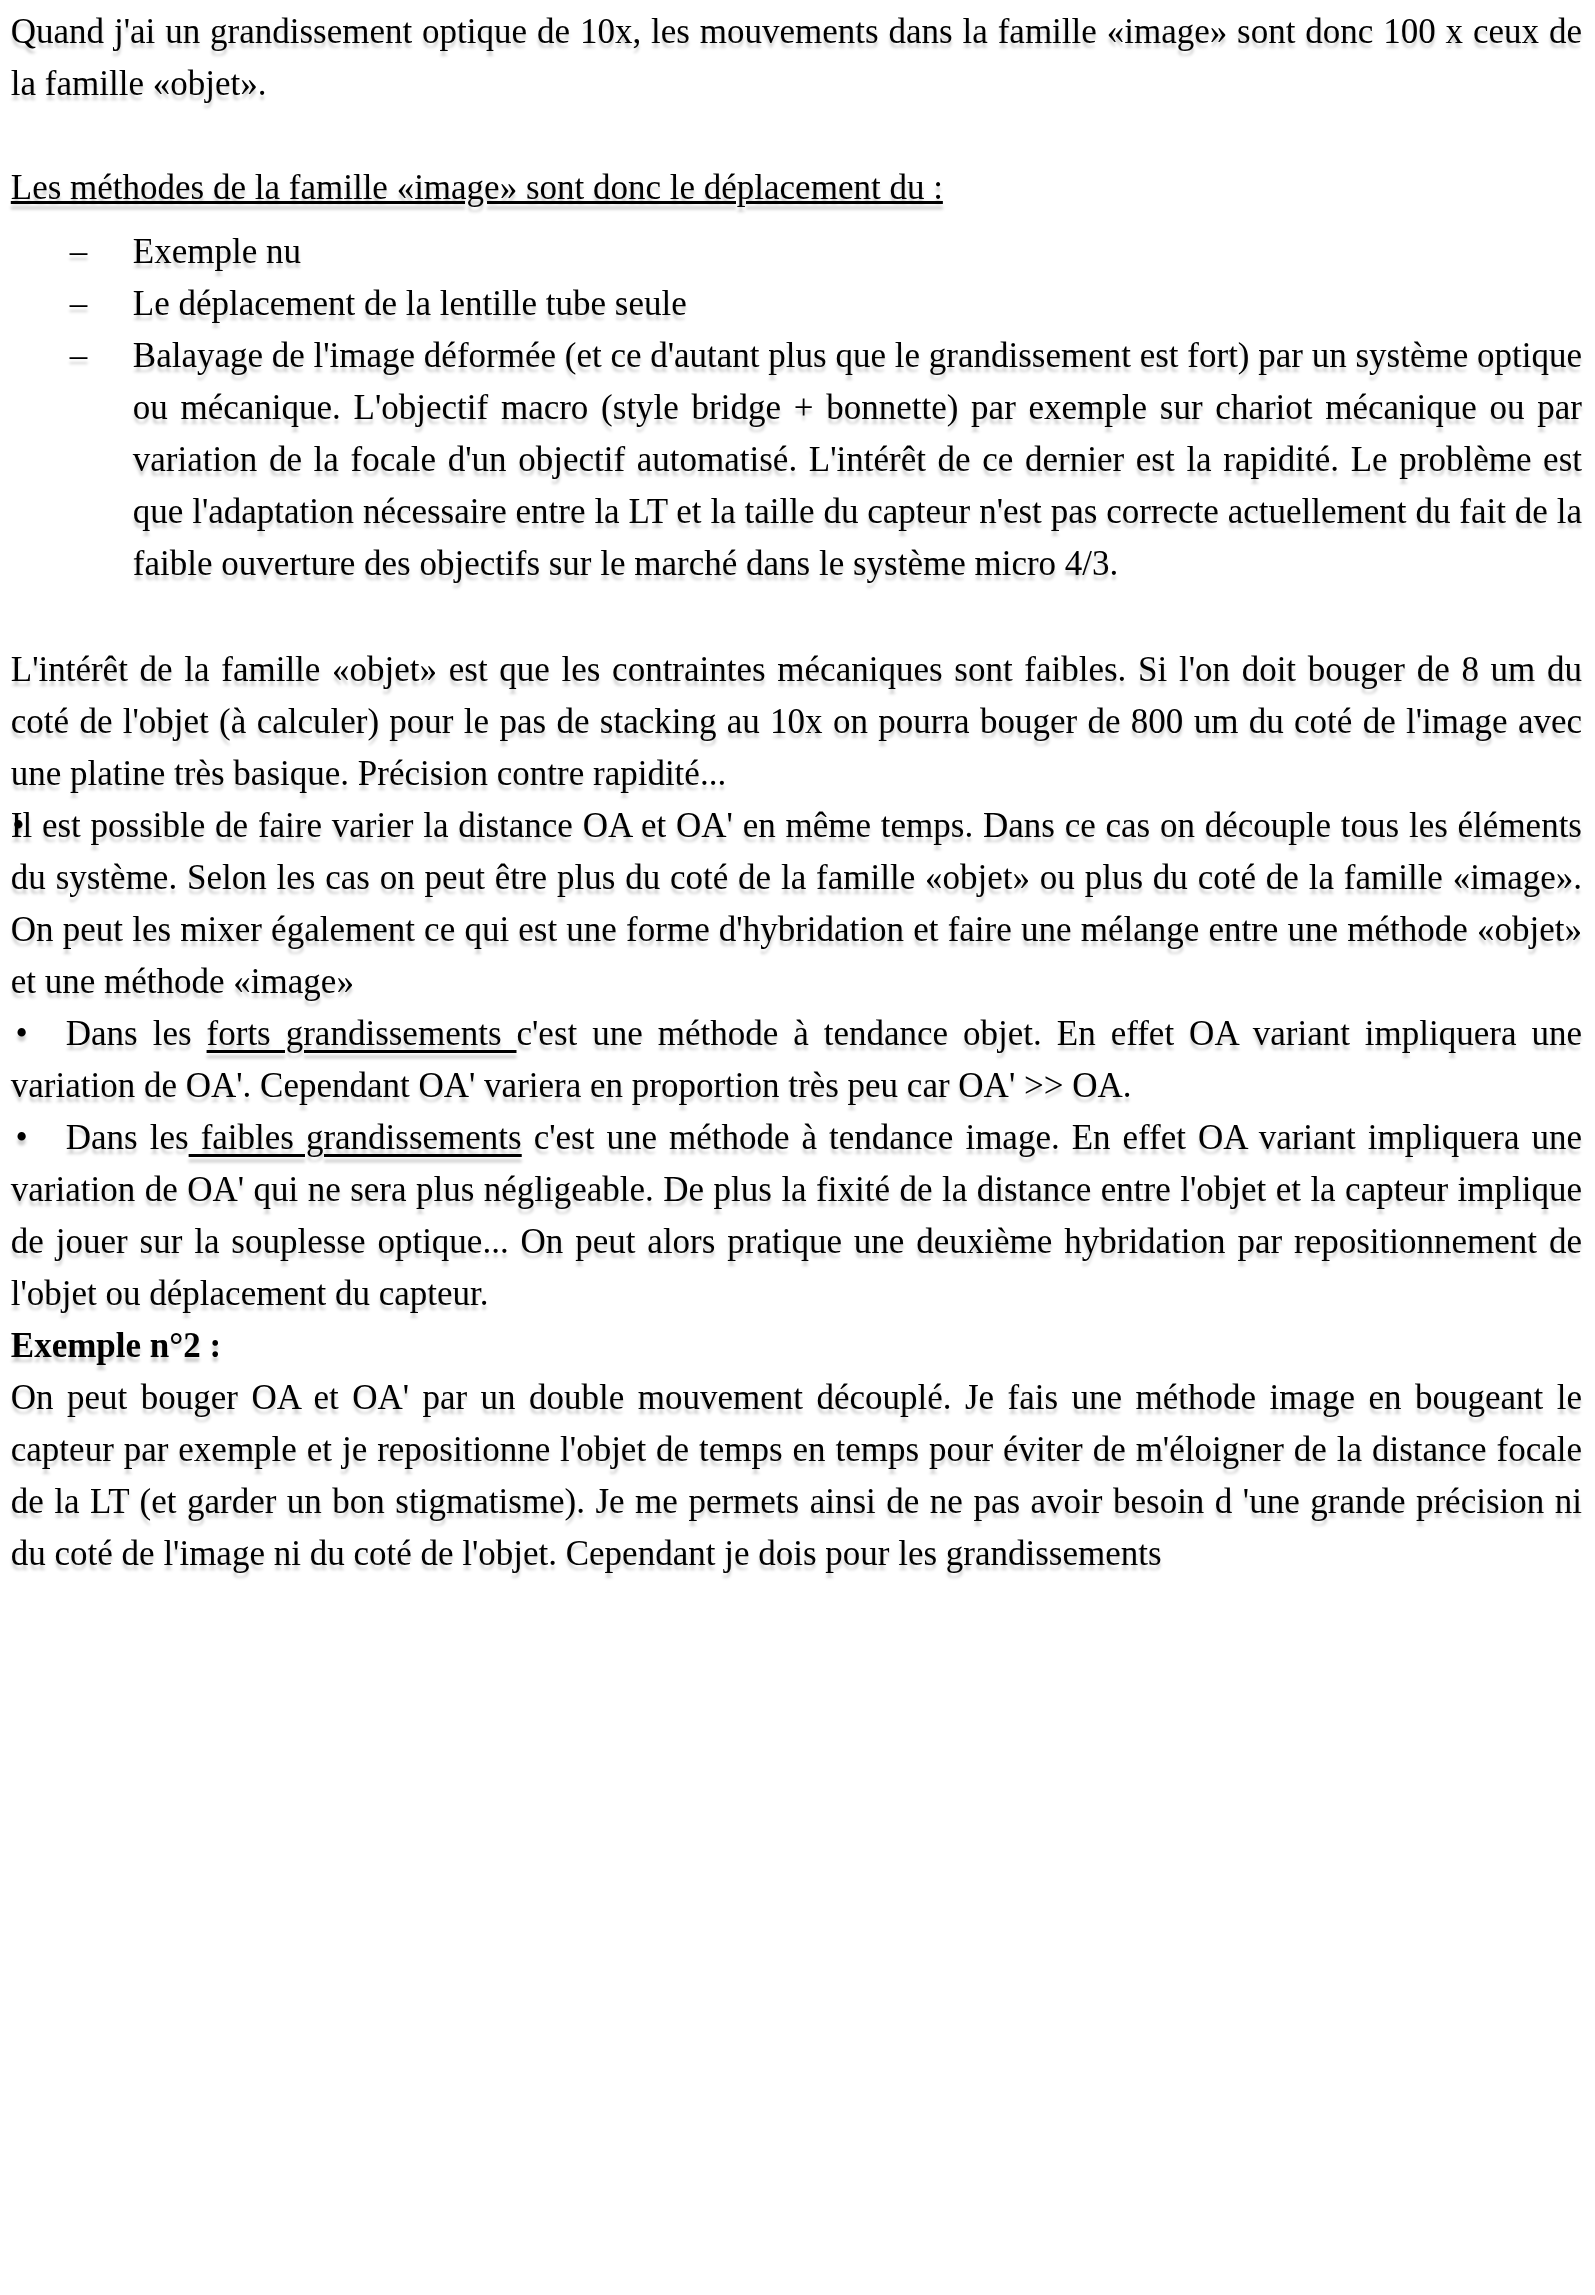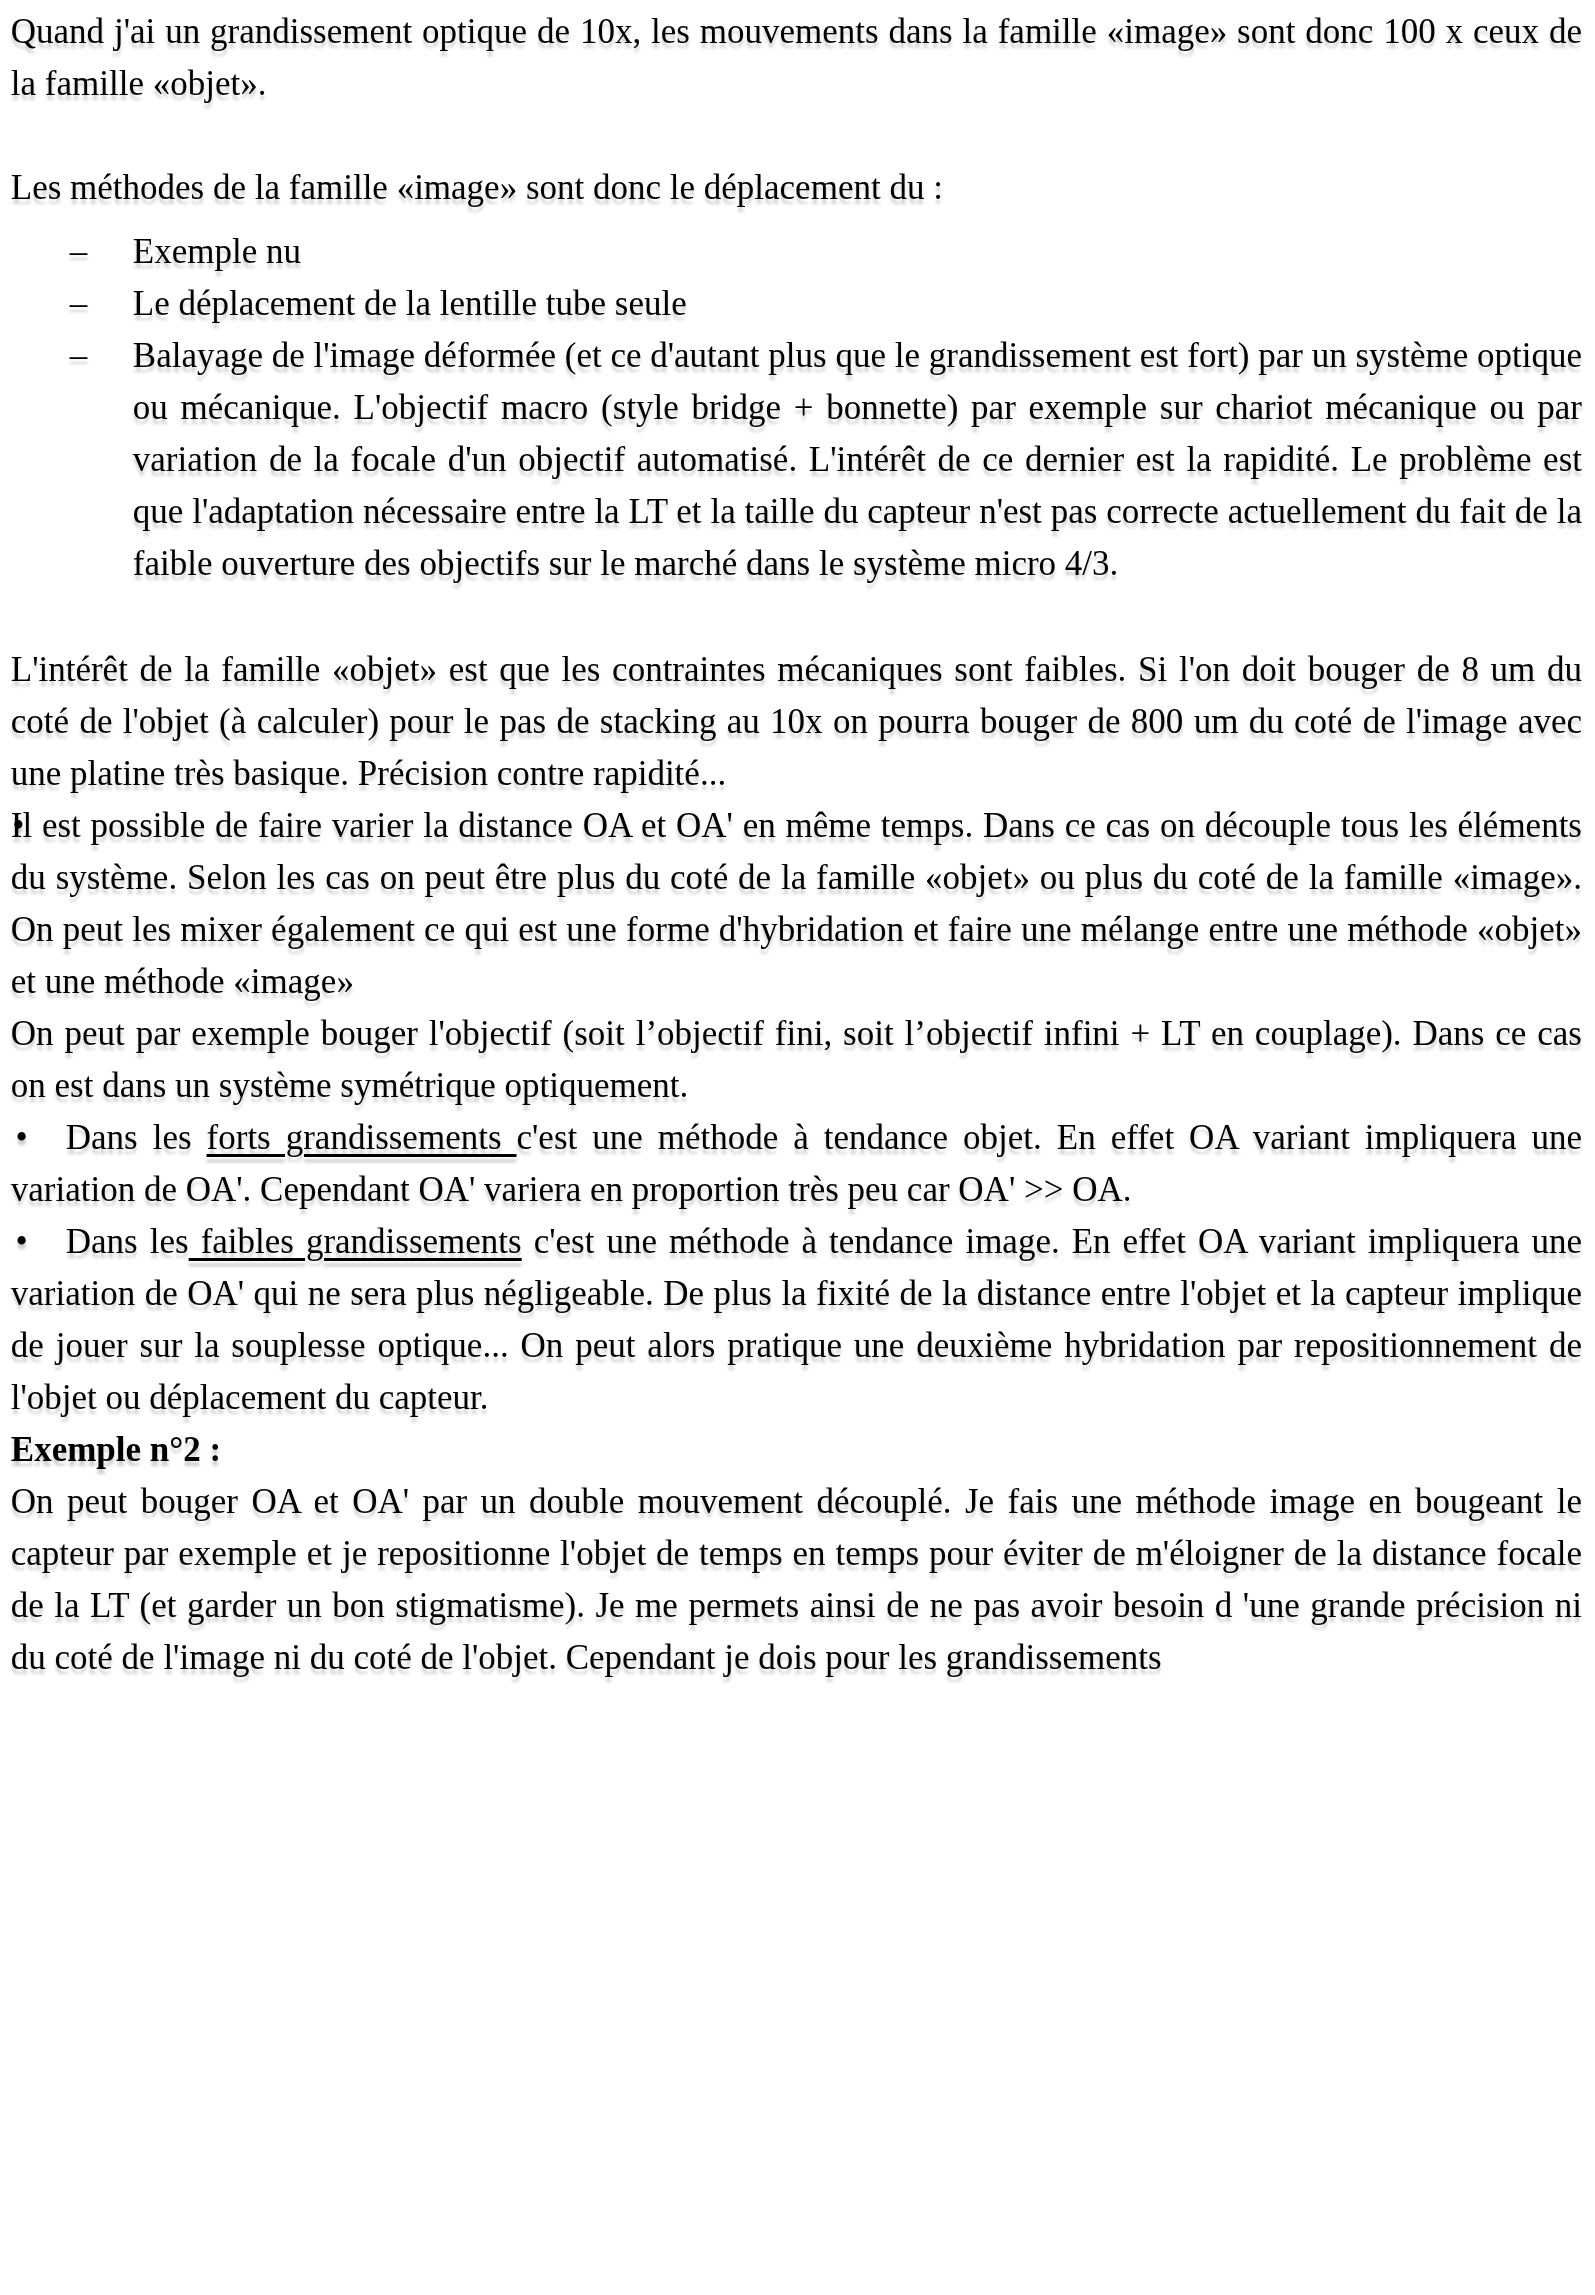--- a/index.html
+++ b/index.html
@@ -20,21 +20,21 @@
     box-sizing: border-box;
     width: 1596px;
     height: 1857px;
     padding: 6.2px 14px 0 10.8px;
     text-shadow: 0 5.4px 3.1px rgba(0,0,0,0.20); 
   }
   .p {
     margin: 0;
     text-align: justify;
   }
-  .mt-blank   { margin-top: 52px; }
+  .mt-blank   { margin-top: 52px; text-decoration: underline; }
   .mt-small   { margin-top: 12.3px; }
   .mt-70      { margin-top: 54px; }
   .mt-75      { margin-top: 58px; }
   .mt-78      { margin-top: 60px; }
   .mt-71      { margin-top: 55px; }
   .dash-item {
     position: relative;
     margin: 0;
     padding-left: 122px;
     text-align: justify;
@@ -99,21 +99,20 @@
 
   <p class="p mt-70">L'intérêt de la famille «objet» est que les contraintes mécaniques sont faibles. Si l'on doit bouger de 8 um du coté de l'objet (à calculer) pour le pas de stacking au 10x on pourra bouger de 800 um du coté de l'image avec une platine très basique. Précision contre rapidité...</p>
 
   <p class="bullet-heading mt-78">
     <span class="bullet">•</span>
   </p>
 
   <p class="p">Il est possible de faire varier la distance OA et OA' en même temps. Dans ce cas on découple tous les éléments du système. Selon les cas on peut être plus du coté de la famille «objet» ou plus du coté de la famille «image». On peut les mixer également ce qui est une forme d'hybridation et faire une mélange entre une méthode «objet» et une méthode «image»</p>
 
 
-  <p class="p">On peut par exemple bouger l'objectif (soit l’objectif fini, soit l’objectif infini + LT en couplage). Dans ce cas on est dans un système symétrique optiquement.</p>
 
   <p class="bullet-para">
     <span class="bul">•</span><span>Dans les </span><span class="u">forts grandissements </span><span>c'est une méthode à tendance objet. En effet OA variant impliquera une variation de OA'. Cependant OA' variera en proportion très peu car OA' &gt;&gt; OA.</span>
   </p>
 
   <p class="bullet-para">
     <span class="bul">•</span><span>Dans les</span><span class="u"> faibles grandissements</span><span> c'est une méthode à tendance image. En effet OA variant impliquera une variation de OA' qui ne sera plus négligeable. De plus la fixité de la distance entre l'objet et la capteur implique de jouer sur la souplesse optique... On peut alors pratique une deuxième hybridation par repositionnement de l'objet ou déplacement du capteur.</span>
   </p>
 
   <p class="subheading mt-71">Exemple n°2 :</p>

